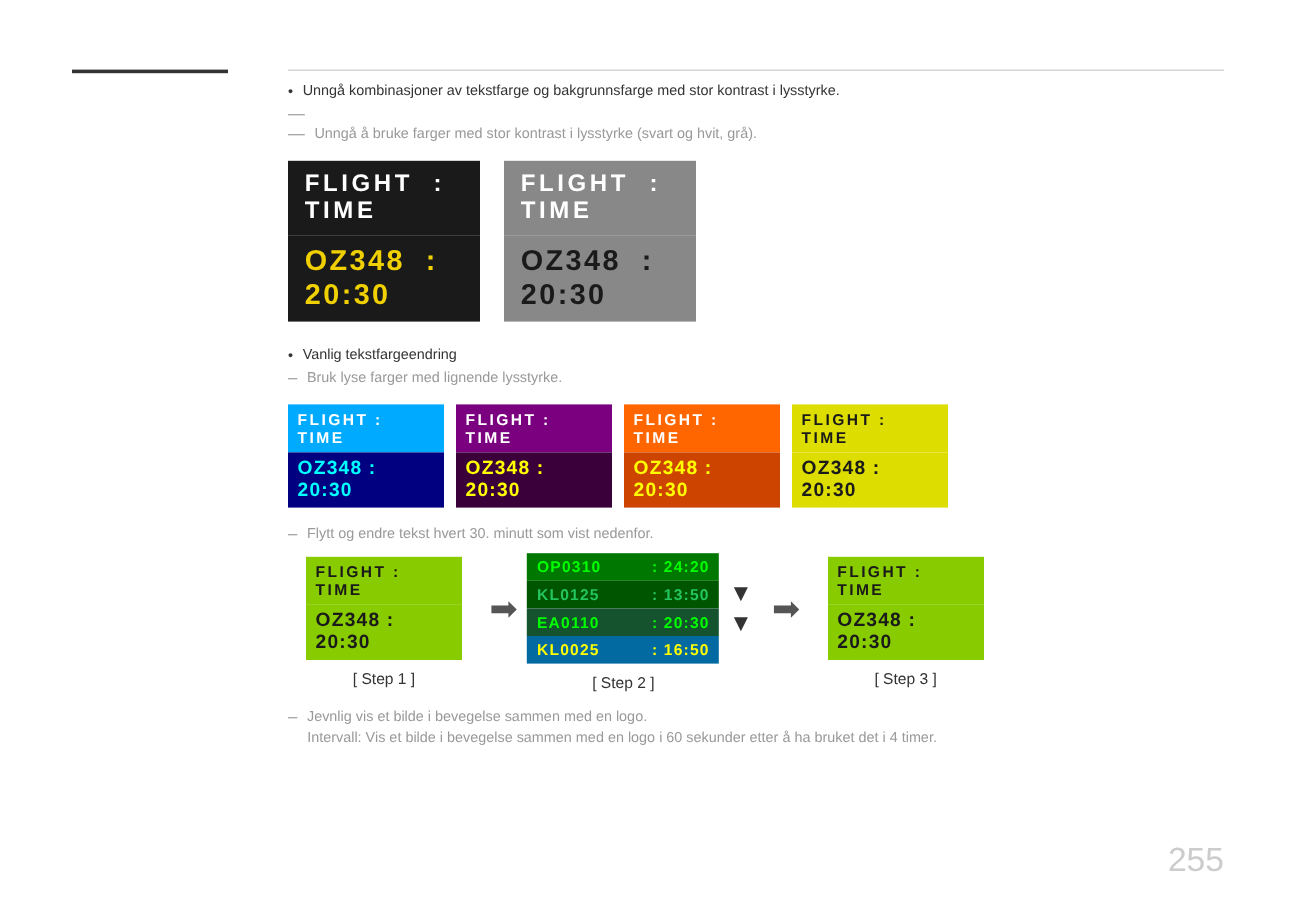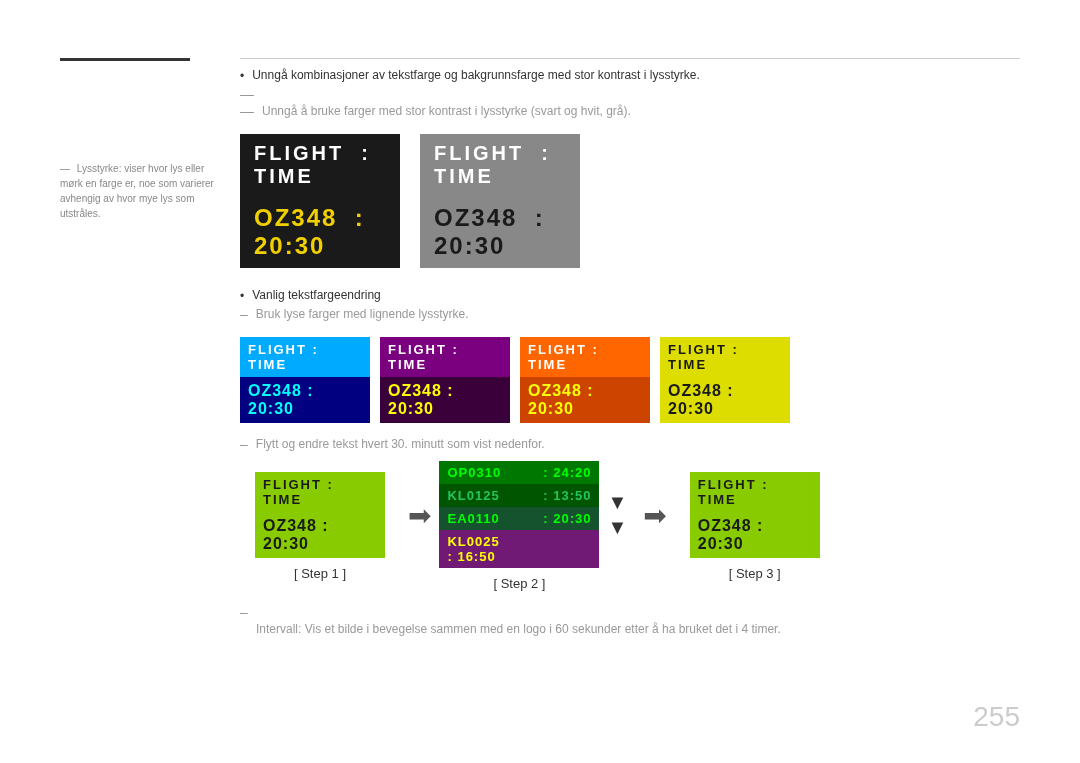--- a/index.html
+++ b/index.html
@@ -231,21 +231,21 @@
       padding: 4px 8px;
       font-size: 13px;
       font-weight: 900;
       letter-spacing: 1px;
       display: flex;
       justify-content: space-between;
     }
     .mrow-1 { background: #007700; color: #00ff00; }
     .mrow-2 { background: #005500; color: #22c55e; text-align: center; }
     .mrow-3 { background: #14532d; color: #00ff00; }
-    .mrow-4 { background: #701a75; color: #ffff00; flex-direction: column; }
+    .mrow-4 { background: #0369a1; color: #ffff00; }
 
     
     .note-section {
       margin-top: 4px;
     }
 
     
     .page-number {
       position: absolute;
       bottom: 30px;
@@ -275,24 +275,20 @@
   </style>
 </head>
 <body>
 
 <div class="page-container">
 
   <div class="top-line"></div>
 
   <div class="sidebar">
     <div class="sidebar-line"></div>
-    <div class="sidebar-text">
-      <span class="sidebar-dash">—</span>
-      <span>Lysstyrke: viser hvor lys eller mørk en farge er, noe som varierer avhengig av hvor mye lys som utstråles.</span>
-    </div>
   </div>
 
   <div class="main-content">
 
     <div class="bullet-section">
       <div class="bullet-item">
         <span class="bullet">•</span>
         <span>Unngå kombinasjoner av tekstfarge og bakgrunnsfarge med stor kontrast i lysstyrke.</span>
       </div>
       <div class="dash-item">
@@ -410,20 +406,21 @@
           <div class="row2">OZ348 : 20:30</div>
         </div>
         <div class="step-label">[ Step 3 ]</div>
       </div>
 
     </div>
 
     <div class="note-section">
       <div class="dash-item">
         <span class="dash">–</span>
+        <span>Jevnlig vis et bilde i bevegelse sammen med en logo.</span>
       </div>
       <div class="dash-item" style="padding-left: 16px; text-align: right;">
         <span>Intervall: Vis et bilde i bevegelse sammen med en logo i 60 sekunder etter å ha bruket det i 4 timer.</span>
       </div>
     </div>
 
   </div>
 
   <div class="page-number">255</div>
 

